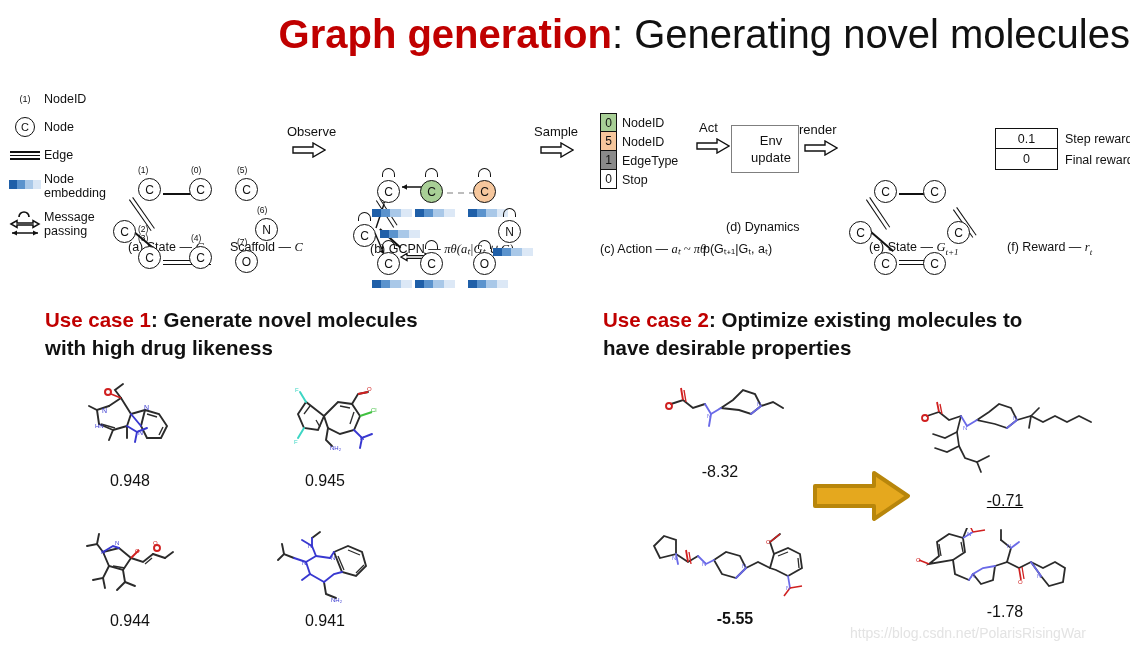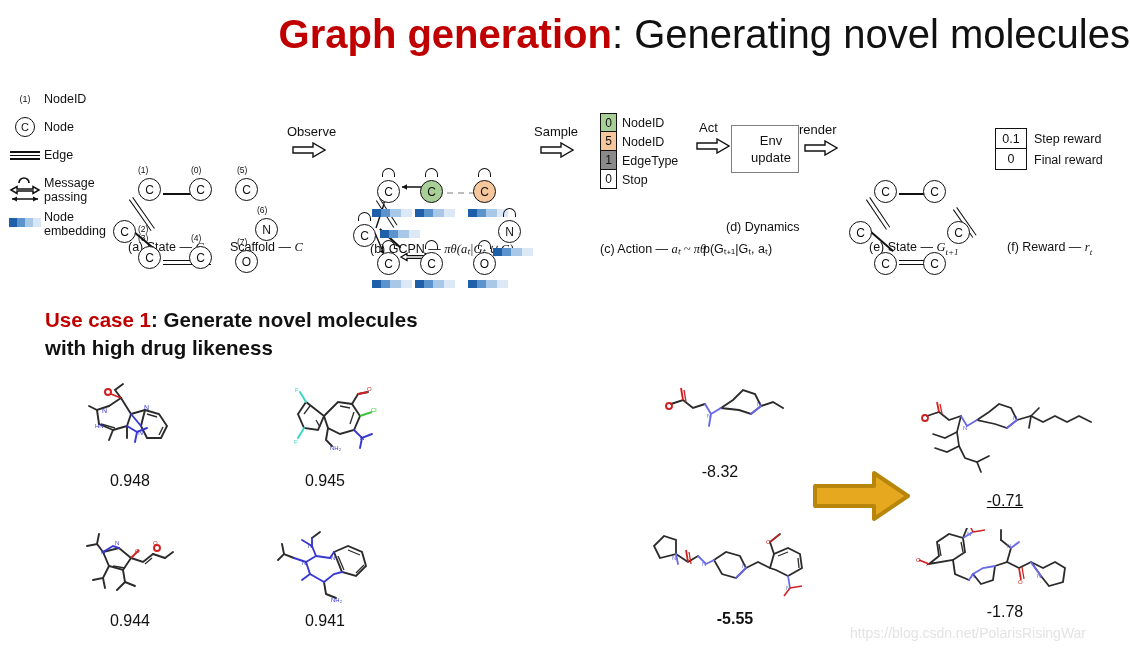--- a/index.html
+++ b/index.html
@@ -94,21 +94,21 @@
 
   .env-box {
     position: absolute; border: 1.7px solid #7f7f7f; background: #fff;
     display: flex; flex-direction: column; align-items: center; justify-content: center;
     font-size: 13px; color: #111; line-height: 17px; padding-left: 12px;
   }
 
   .reward-box { position: absolute; }
   .reward-row { display: flex; align-items: center; }
   .reward-val {
-    width: 32px; height: 21px; border: 1.4px solid #111;
+    width: 63px; height: 21px; border: 1.4px solid #111;
     display: flex; align-items: center; justify-content: center;
     font-size: 12.5px; color: #111;
   }
   .reward-row:nth-child(2) .reward-val { border-top: none; }
   .reward-name { font-size: 12.5px; color: #111; margin-left: 7px; white-space: nowrap; }
 
   
   .usecase { position: absolute; }
   .uc-head {
     font-size: 20.5px; font-weight: bold; line-height: 28px; color: #111111;
@@ -157,40 +157,40 @@
 
     <div class="legend-row">
       <div class="legend-sym">
         <span class="edge-sym">
             <i></i>
             <i></i>
             <i></i>
           </span>
       </div>
       <div class="legend-label">Edge</div>
+    </div>
+
+    <div class="legend-row" style="align-items:flex-start;">
+      <div class="legend-sym" style="padding-top:8px;">
+        <span class="emb-bar"></span>
+      </div>
+      <div class="legend-label">Node embedding</div>
     </div>
 
     <div class="legend-row" style="align-items:flex-start;">
       <div class="legend-sym" style="flex-direction:column;padding-top:2px;">
         <svg width="36" height="30" viewBox="0 0 36 30">
           <path d="M12 9 A5 5 0 0 1 22 9" stroke="#111" stroke-width="1.7" fill="none"></path>
           <path d="M4 16 L10 12.5 L10 15 L26 15 L26 12.5 L32 16 L26 19.5 L26 17 L10 17 L10 19.5 Z" fill="none" stroke="#111" stroke-width="1.5"></path>
           <line x1="5" y1="25" x2="31" y2="25" stroke="#111" stroke-width="1.5"></line>
           <path d="M5 25 L10 22.5 L10 27.5 Z" fill="#111"></path>
           <path d="M31 25 L26 22.5 L26 27.5 Z" fill="#111"></path>
         </svg>
       </div>
       <div class="legend-label" style="padding-top:4px;">Message passing</div>
-    </div>
-
-    <div class="legend-row" style="align-items:flex-start;">
-      <div class="legend-sym" style="padding-top:8px;">
-        <span class="emb-bar"></span>
-      </div>
-      <div class="legend-label">Node embedding</div>
     </div>
 
   </div>
 
   <div class="pipeline">
 
     <div>
 
       <div class="bond" style="left:163px;top:113px;width:48px;"></div>
       <div class="bond dbl" style="left:131px;top:116px;width:38px;transform:rotate(55deg);"></div>
@@ -511,20 +511,26 @@
         <path d="M42 46 L34 52"></path>
       </g>
       <text x="40" y="20" font-size="6" fill="#3838d0" font-family="Liberation Sans">N</text>
       <text x="34" y="37" font-size="6" fill="#3838d0" font-family="Liberation Sans">N</text>
       <text x="63" y="32" font-size="6" fill="#3838d0" font-family="Liberation Sans">N</text>
       <text x="63" y="74" font-size="6" fill="#3838d0" font-family="Liberation Sans">NH₂</text>
     </svg>
     <div class="mol-score">0.941</div>
   </div>
 
+  <div class="usecase" style="left:603px;top:306px;width:525px;">
+    <div class="uc-head">
+      <span class="accent">Use case 2</span><span>: Optimize existing molecules to</span>
+    </div>
+    <div class="uc-head">have desirable properties</div>
+  </div>
 
   <div class="mol-cell" style="left:640px;top:380px;width:160px;">
     <svg class="mol-img" width="135" height="65" viewBox="0 0 135 65">
       <g stroke="#2b2b2b" stroke-width="1.9" fill="none" stroke-linecap="round">
         <path d="M18 24 L30 20 L40 28 L52 24"></path>
         <path d="M68 28 L80 20 L90 10 L102 14 L108 26 L98 34 L86 30 Z"></path>
         <path d="M108 26 L120 22 L130 28"></path>
       </g>
       <path d="M30 20 L28 8" stroke="#d02020" stroke-width="1.9"></path>
       <path d="M33 22 L31 10" stroke="#d02020" stroke-width="1.4"></path>

